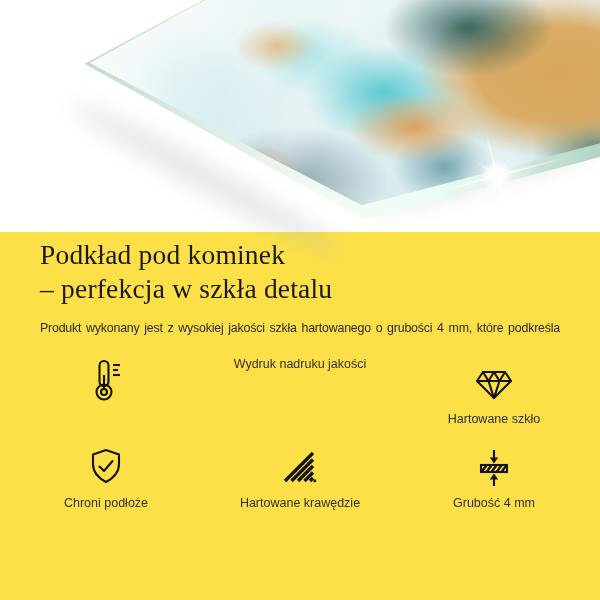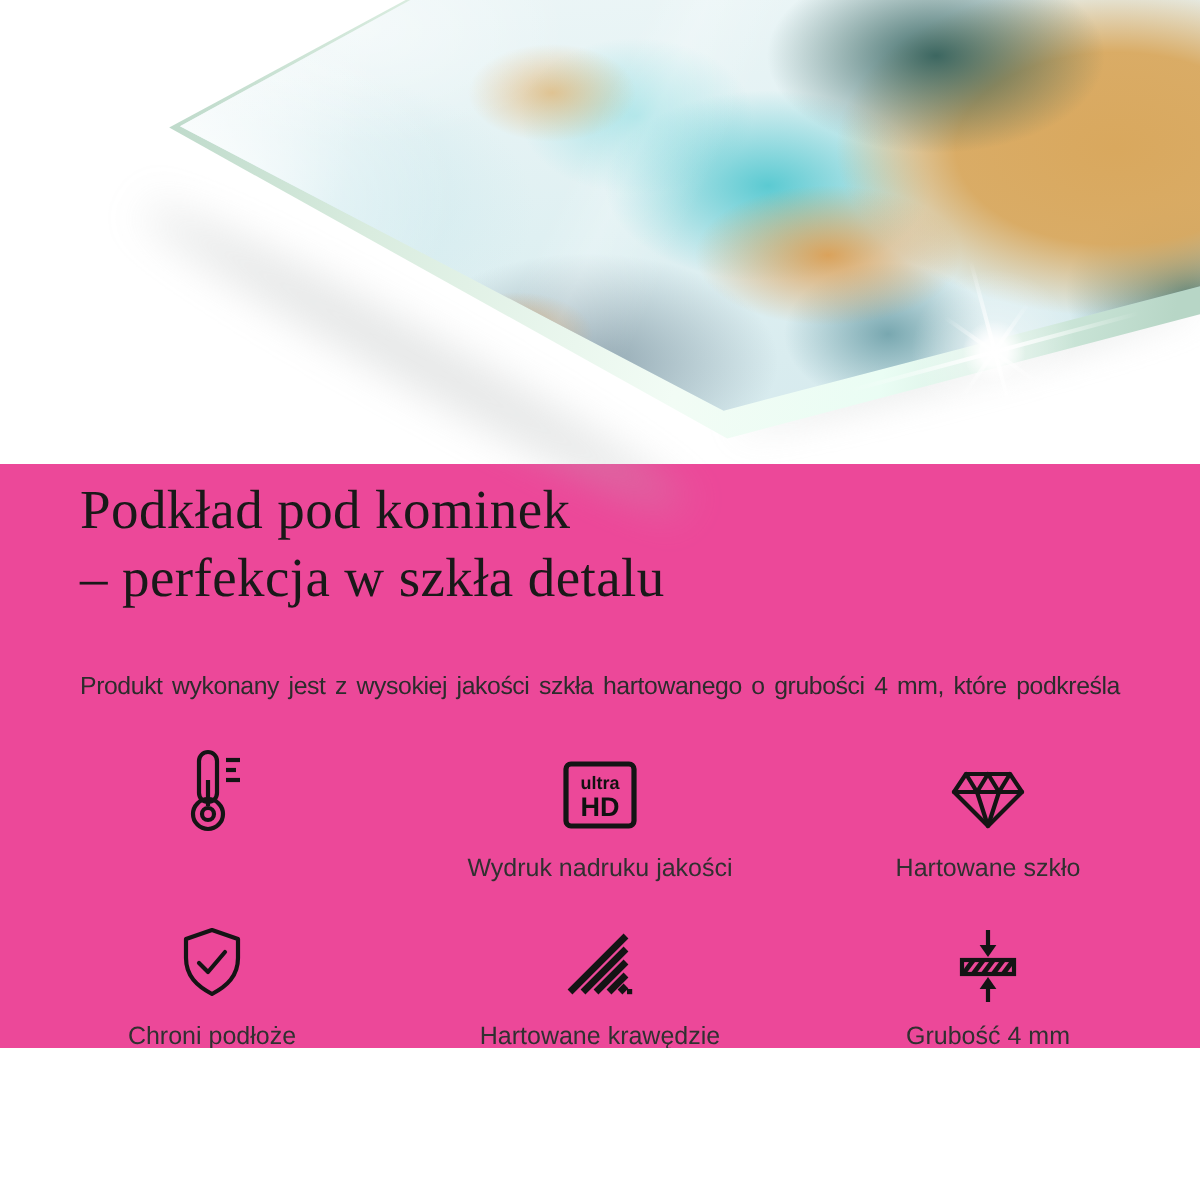--- a/index.html
+++ b/index.html
@@ -1,16 +1,16 @@
 <!DOCTYPE html>
 <html><head>
 <meta charset="utf-8">
 <style>
   html,body{margin:0;padding:0;background:#fff;}
-  .page{position:relative;width:600px;height:524px;background:#ec4899;overflow:hidden;
+  .page{position:relative;width:600px;height:600px;background:#fde047;overflow:hidden;
         font-family:"Liberation Sans",sans-serif;color:#2c2c2c;}
 
   
   .hero{position:relative;width:600px;height:232px;background:#fff;}
   .shadow{position:absolute;border-radius:50%;}
   .shadow-left{left:72px;top:92px;width:310px;height:24px;background:#b4b8b8;opacity:.38;
                filter:blur(11px);transform:rotate(29deg);transform-origin:left center;}
   .shadow-right{left:368px;top:206px;width:240px;height:15px;background:#c2c6c6;opacity:.38;
                 filter:blur(9px);transform:rotate(-15deg);transform-origin:left center;}
   .glass-edge{position:absolute;inset:0;
@@ -47,21 +47,21 @@
   .ray4{width:60px;left:-30px;top:-1px;transform:rotate(-55deg);opacity:.8;}
   .core{position:absolute;left:-16px;top:-16px;width:32px;height:32px;border-radius:50%;
         background:radial-gradient(circle,#fff 0%,rgba(255,255,255,.9) 30%,rgba(200,238,240,0) 70%);}
   .glow{position:absolute;left:-45px;top:-45px;width:90px;height:90px;border-radius:50%;
         background:radial-gradient(circle,rgba(255,255,255,.55) 0%,rgba(255,255,255,0) 65%);}
 
   
   .content{padding:6px 40px 0 40px;}
   h1{margin:0;font-family:"Liberation Serif",serif;font-weight:400;font-size:27.5px;
      line-height:34px;color:#191919;letter-spacing:.2px;}
-  .desc{margin-top:24px;font-size:12.4px;line-height:27px;color:#2c2c2c;letter-spacing:-.2px;}
+  .desc{margin-top:9px;font-size:12.4px;line-height:27px;color:#2c2c2c;letter-spacing:-.2px;}
   .desc-line{text-align:justify;text-align-last:justify;}
 
   
   .features{margin-top:15px;display:grid;grid-template-columns:160px 160px 160px;
             column-gap:34px;row-gap:15px;justify-content:center;}
   .feature{display:flex;flex-direction:column;align-items:center;gap:8px;}
   .icon-box{height:47px;display:flex;align-items:flex-end;justify-content:center;}
   .feature-label{font-size:12.5px;color:#303030;white-space:nowrap;}
   svg{display:block;}
   .ln{stroke:#141414;stroke-width:2.1;fill:none;}
@@ -111,27 +111,20 @@
           <circle class="ln" cx="17" cy="34" r="3"></circle>
           <line class="ln" x1="17" y1="17" x2="17" y2="30"></line>
           <line class="ln" x1="26" y1="7" x2="33" y2="7"></line>
           <line class="ln" x1="26" y1="12" x2="31" y2="12"></line>
           <line class="ln" x1="26" y1="17" x2="33" y2="17"></line>
         </svg>
       </div>
     </div>
 
     <div class="feature">
-      <div class="icon-box">
-        <svg width="42" height="42" viewBox="0 0 42 42">
-          <rect x="4" y="5" width="34" height="31" rx="2.5" fill="none" stroke="#141414" stroke-width="2.6"></rect>
-          <text class="svg-txt" x="21" y="17.5" font-size="9" text-anchor="middle">ultra</text>
-          <text class="svg-txt" x="21" y="31" font-size="13.5" text-anchor="middle">HD</text>
-        </svg>
-      </div>
       <span class="feature-label">Wydruk nadruku jakości</span>
     </div>
 
     <div class="feature">
       <div class="icon-box">
         <svg width="40" height="40" viewBox="0 0 40 40">
           <path class="ln ln-round" d="M9 8 H31 L37 17 L20 34 L3 17 Z"></path>
           <path class="ln ln-round" d="M3 17 H37"></path>
           <path class="ln ln-round" d="M9 8 L14.5 17 L20 8 L25.5 17 L31 8"></path>
           <path class="ln ln-round" d="M14.5 17 L20 34 L25.5 17"></path>

